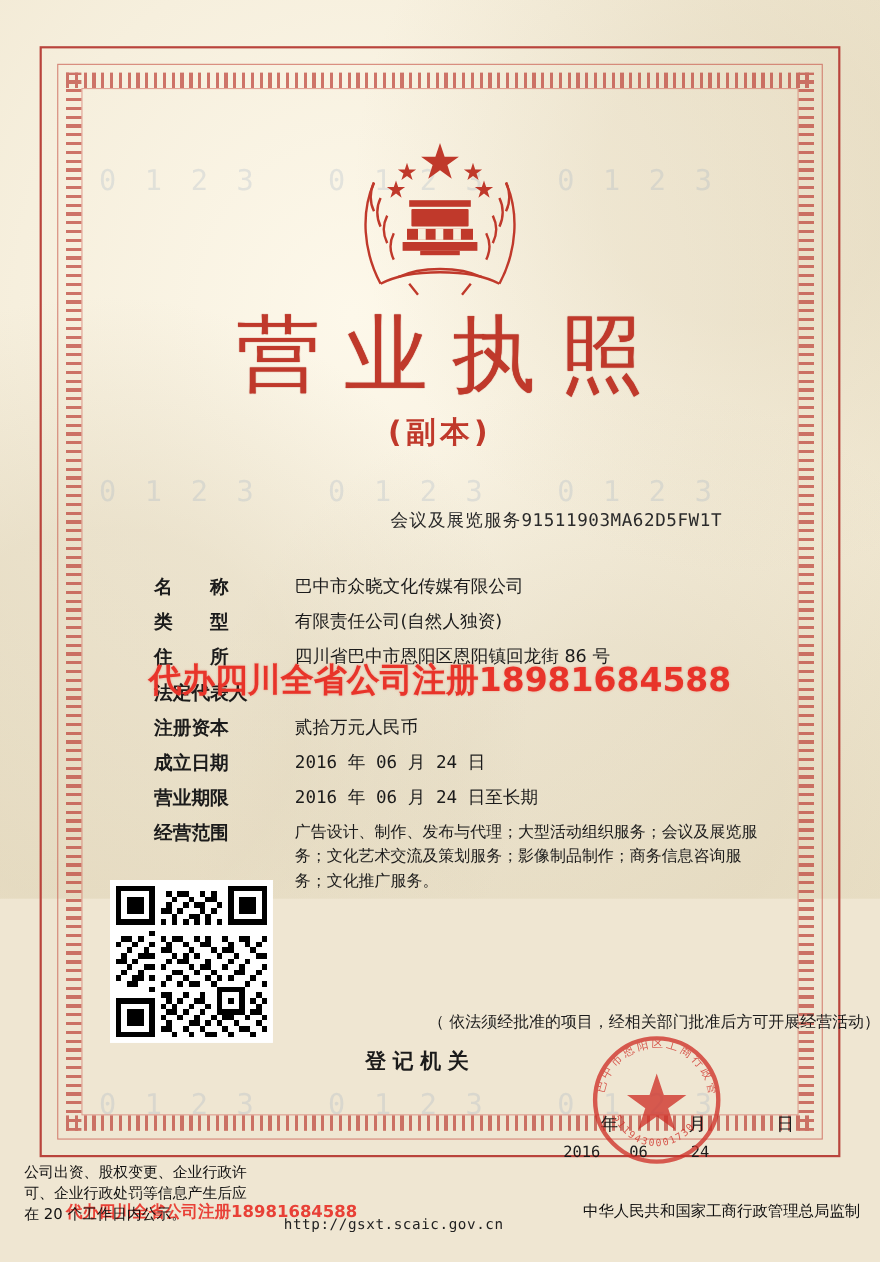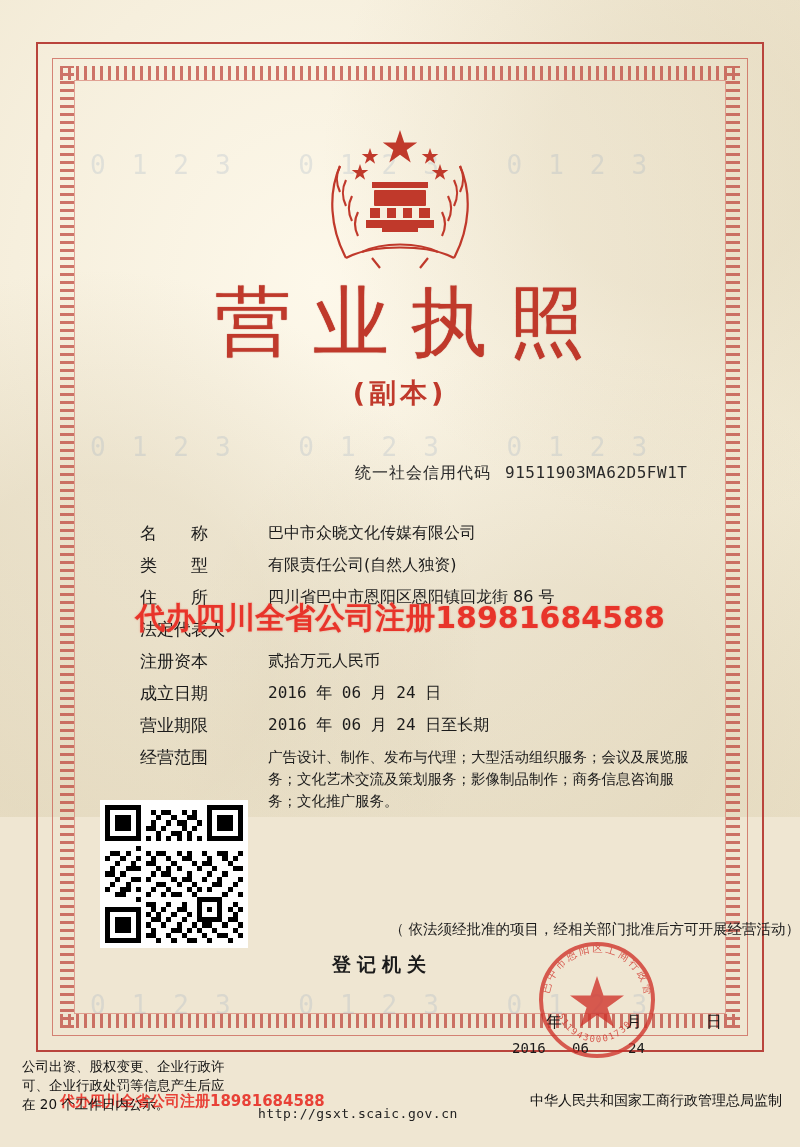--- a/index.html
+++ b/index.html
@@ -77,29 +77,29 @@
     font-size:27px;letter-spacing:4px;color:#c0392b;font-weight:bold;
   }
 
   
   .code-line{
     position:absolute;top:463px;left:355px;
     font-size:16px;color:#2a2a2a;letter-spacing:1px;white-space:nowrap;
   }
   .code-line .code-value{
     font-family:"DejaVu Sans Mono","Liberation Mono",monospace;
-    font-size:16px;letter-spacing:.5px;margin-left:14px;
+    font-size:16px;letter-spacing:.5px;margin-left:0;
   }
 
   
   .fields{position:absolute;left:140px;top:522px;width:560px;}
   .row{display:flex;align-items:flex-start;margin-bottom:9px;}
   .row .label{
     width:122px;flex:0 0 122px;
-    font-size:17px;font-weight:normal;color:#1b1b1b;
+    font-size:17px;font-weight:bold;color:#1b1b1b;
     display:flex;justify-content:space-between;
     letter-spacing:0;
   }
   .row .label.tight{letter-spacing:0;}
   .row .value{
     font-size:16px;color:#1b1b1b;line-height:22px;
     padding-left:6px;flex:1;
   }
   .scope .value{font-size:14.5px;line-height:22px;}
   .num{font-family:"DejaVu Sans Mono","Liberation Mono",monospace;font-size:15px;}
@@ -211,21 +211,21 @@
         <polygon points="120,40 122,46 128.3,46 123.2,49.7 125.1,55.7 120,52 114.9,55.7 116.8,49.7 111.7,46 118,46"></polygon>
         <polygon points="130,56 132,62 138.3,62 133.2,65.7 135.1,71.7 130,68 124.9,71.7 126.8,65.7 121.7,62 128,62"></polygon>
       </g>
     </svg>
   </div>
 
   <div class="title">营业执照</div>
   <div class="subtitle">(副本)</div>
 
   <div class="code-line">
-    <span>统一社会信用代码</span><span class="code-value">91511903MA62D5FW1T</span>
+    <span>会议及展览服务</span><span class="code-value">91511903MA62D5FW1T</span>
   </div>
 
   <div class="fields">
 
     <div class="row">
       <div class="label">名　　称</div>
       <div class="value">巴中市众晓文化传媒有限公司</div>
     </div>
 
     <div class="row">

